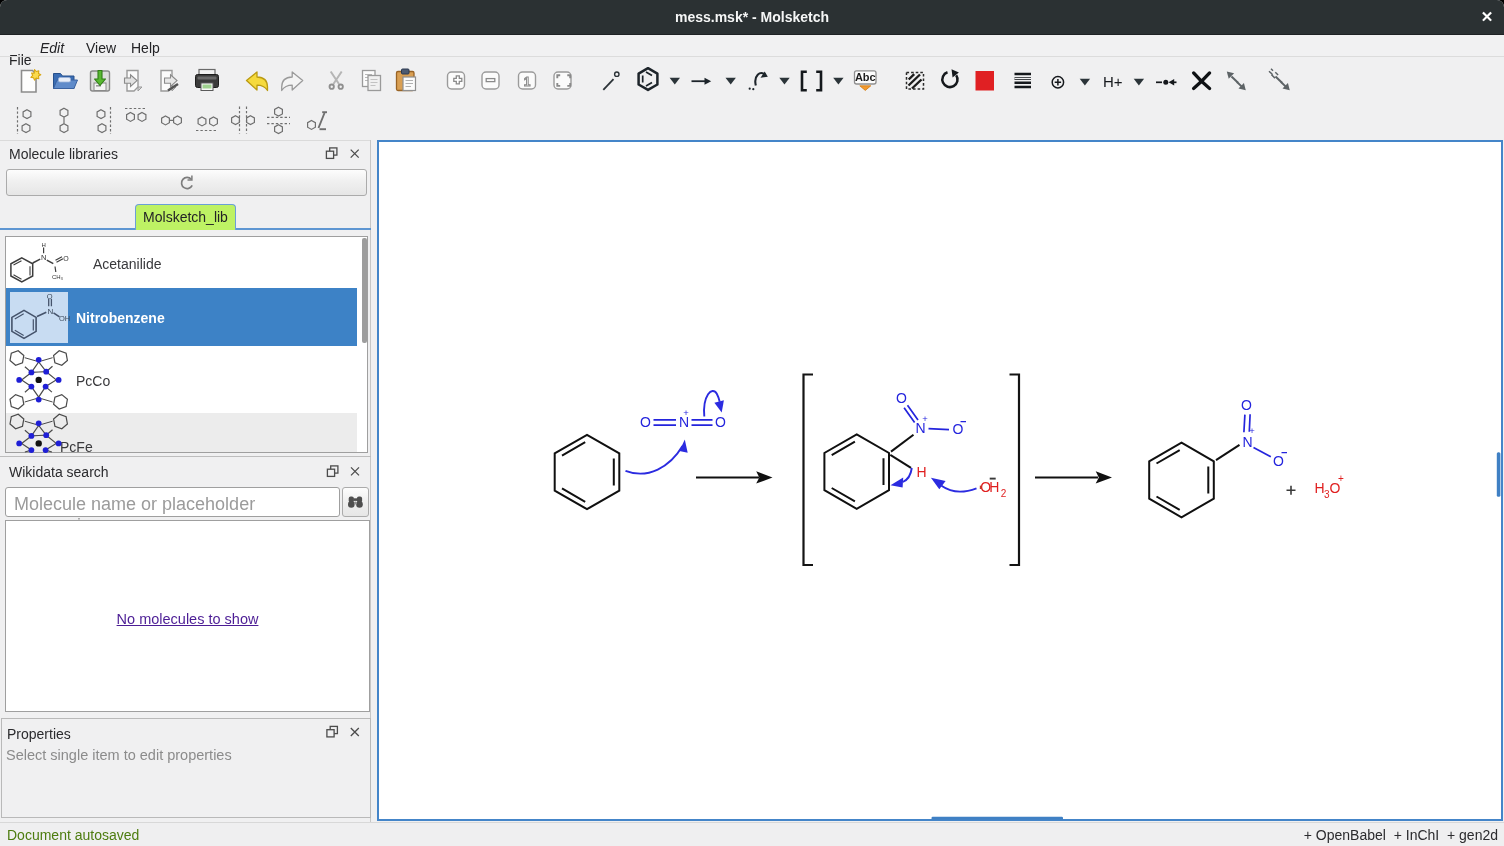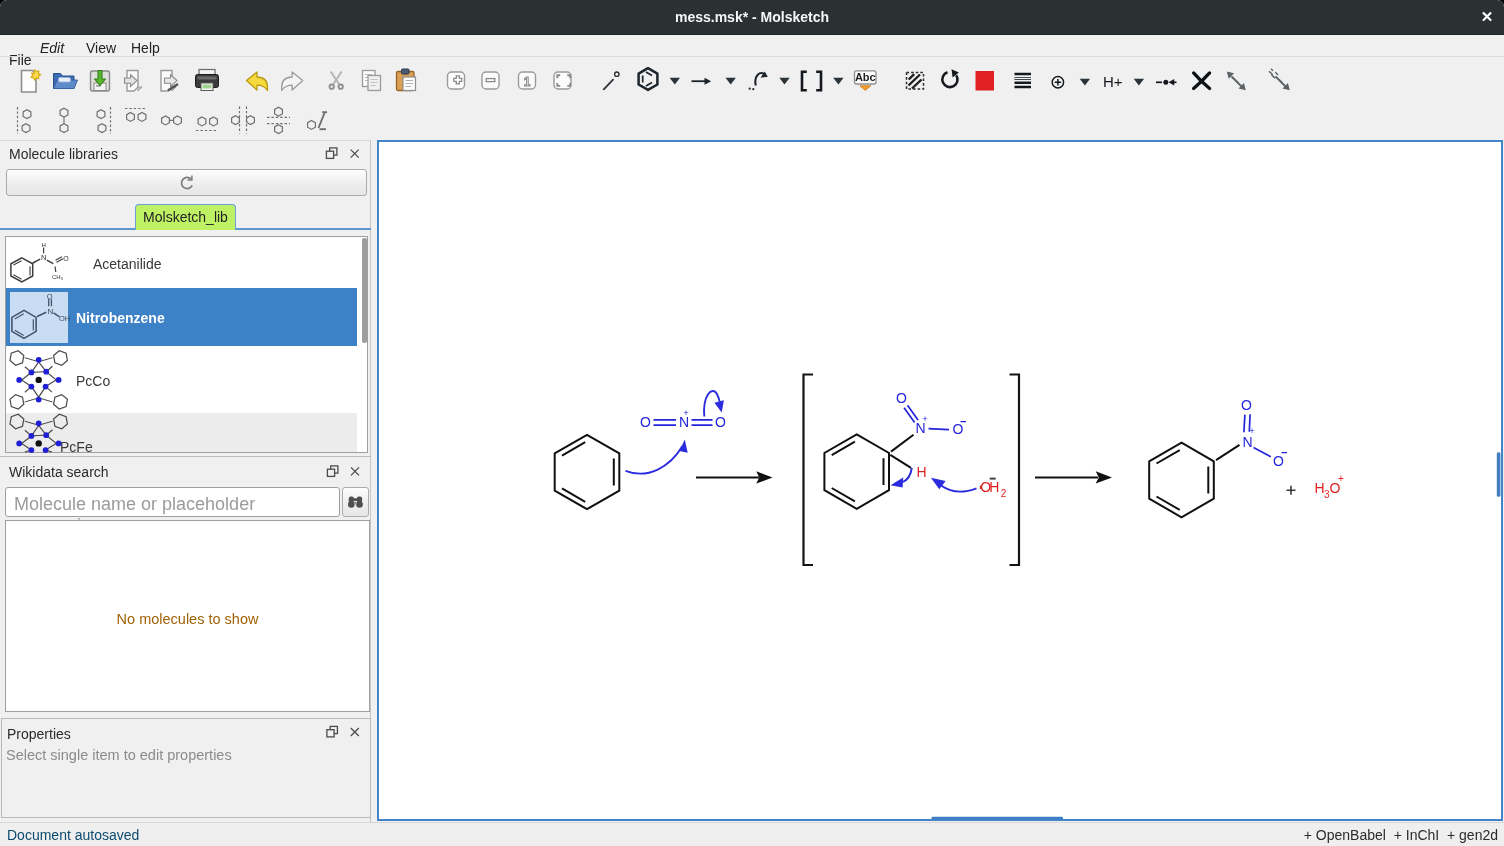--- a/index.html
+++ b/index.html
@@ -38,32 +38,32 @@
   #tab span{display:block;text-align:center;margin-top:4px;font-size:14px;color:#232326;}
   
   #split1{position:absolute;left:0;top:456px;width:371px;height:1px;background:#bdbdbd;}
   #searchInput{position:absolute;left:5px;top:487px;width:335px;height:30px;background:#fff;
      border:1px solid #9f9f9f;border-radius:3px;box-sizing:border-box;}
   #searchInput span{display:block;margin:6px 0 0 8px;font-size:18px;color:#9b9b9b;}
   #searchBtn{position:absolute;left:342px;top:487px;width:27px;height:30px;border:1px solid #ababab;
      border-radius:3px;background:linear-gradient(#fdfdfd,#f0f0f0 45%,#e6e6e6);box-sizing:border-box;}
   #wikiBox{position:absolute;left:5px;top:520px;width:365px;height:192px;background:#fff;
      border:1px solid #9f9f9f;box-sizing:border-box;}
-  #nomol{position:absolute;left:0;top:90px;width:363px;text-align:center;font-size:14.5px;color:#a16207;}
+  #nomol{position:absolute;left:0;top:90px;width:363px;text-align:center;font-size:14.5px;color:#4c1d95;text-decoration:underline;}
   
   #propBox{position:absolute;left:1px;top:718px;width:370px;height:100px;border:1px solid #b9b9b9;
      box-sizing:border-box;background:#f0f0f1;}
   #propHint{position:absolute;left:6px;top:747px;font-size:14.5px;color:#8b8b8b;text-align:right;}
   
   #canvas{position:absolute;left:377px;top:140px;width:1126px;height:681px;background:#fff;
      border:2px solid #4485c9;box-sizing:border-box;}
   
   #statusbar{position:absolute;left:0;top:822px;width:1504px;height:24px;background:#efeff0;
      border-top:1px solid #d8d8d8;}
-  #status-l{position:absolute;left:7px;top:4px;font-size:14px;color:#0c4a6e;text-align:center;}
+  #status-l{position:absolute;left:7px;top:4px;font-size:14px;color:#4d7c0f;text-align:center;}
   #status-r{position:absolute;right:6px;top:4px;font-size:14px;color:#2b2b2e;}
   svg{position:absolute;left:0;top:0;}
 </style>
 </head>
 <body>
 <div id="app">
   <div id="titlebar">
     <div id="title">mess.msk* - Molsketch</div>
     <div id="closex">✕</div>
   </div>

